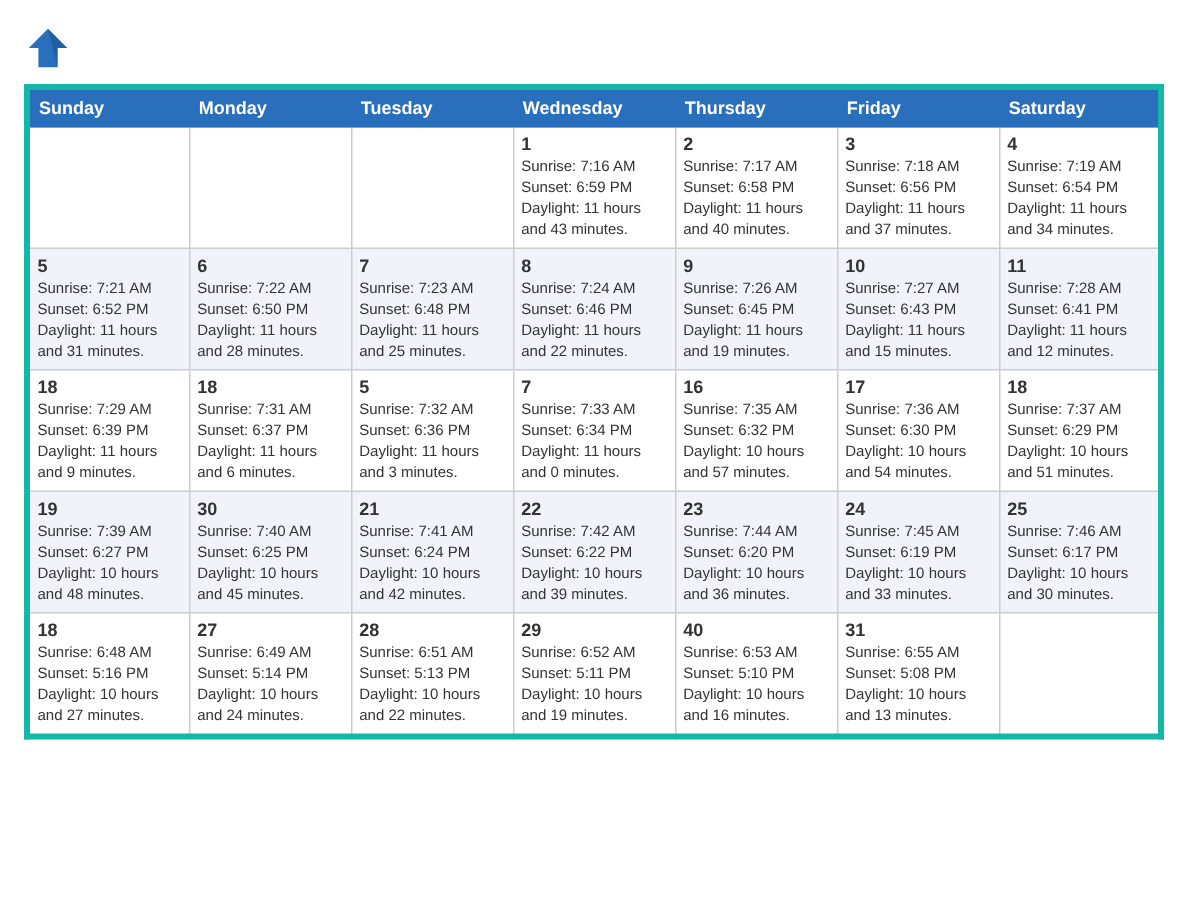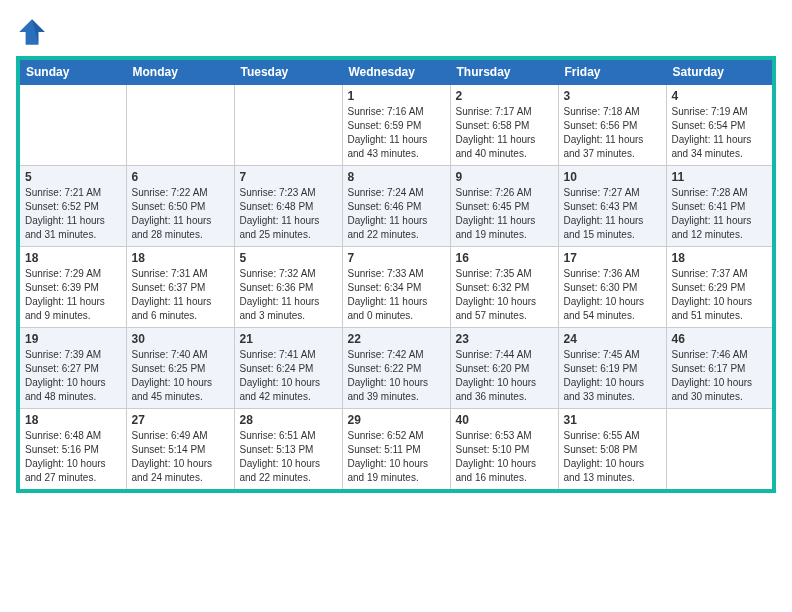--- a/index.html
+++ b/index.html
@@ -221,21 +221,21 @@
         </td>
         <td>
           <span class="day-number">23</span>
           <div class="day-info">Sunrise: 7:44 AM<br>Sunset: 6:20 PM<br>Daylight: 10 hours and 36 minutes.</div>
         </td>
         <td>
           <span class="day-number">24</span>
           <div class="day-info">Sunrise: 7:45 AM<br>Sunset: 6:19 PM<br>Daylight: 10 hours and 33 minutes.</div>
         </td>
         <td>
-          <span class="day-number">46</span>
+          <span class="day-number">25</span>
           <div class="day-info">Sunrise: 7:46 AM<br>Sunset: 6:17 PM<br>Daylight: 10 hours and 30 minutes.</div>
         </td>
       </tr>
       <tr>
         <td>
           <span class="day-number">18</span>
           <div class="day-info">Sunrise: 6:48 AM<br>Sunset: 5:16 PM<br>Daylight: 10 hours and 27 minutes.</div>
         </td>
         <td>
           <span class="day-number">27</span>

